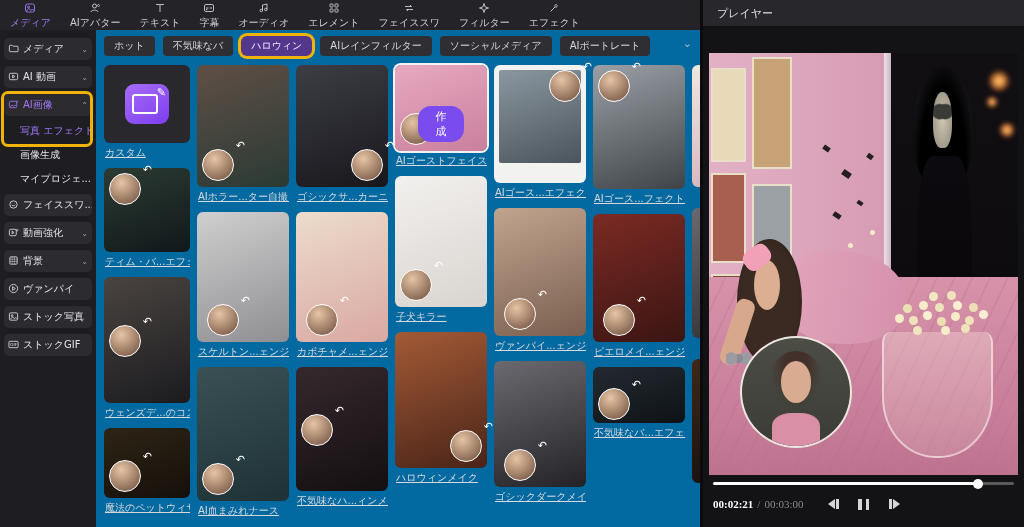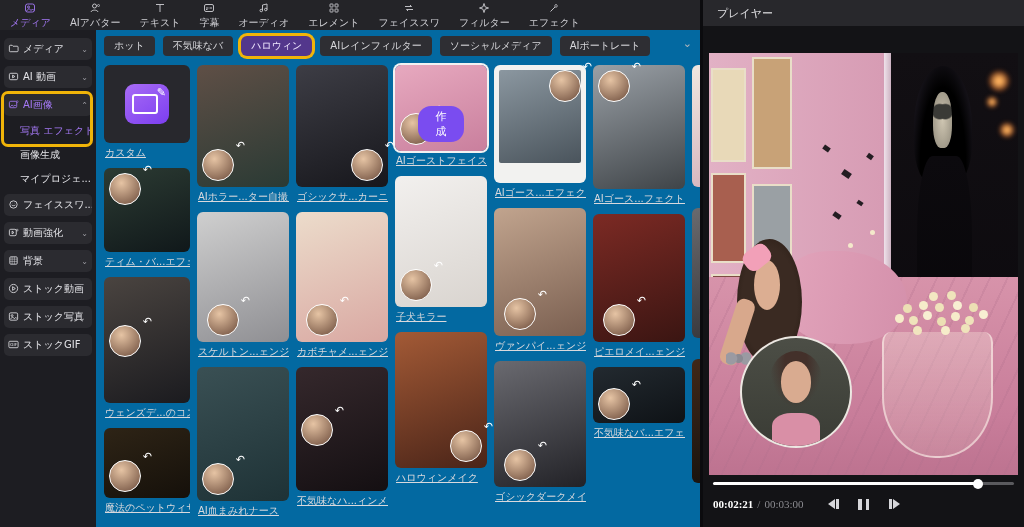--- a/index.html
+++ b/index.html
@@ -339,21 +339,21 @@
         <span><svg>
             <use href="#i-background-icon"></use>
           </svg></span>
         <span>背景</span>
         <span class="chev">⌄</span>
       </div>
       <div class="side-item">
         <span><svg>
             <use href="#i-stock-video-icon"></use>
           </svg></span>
-        <span>ストック動画</span>
+        <span>ヴァンパイ</span>
       </div>
       <div class="side-item">
         <span><svg>
             <use href="#i-stock-photo-icon"></use>
           </svg></span>
         <span>ストック写真</span>
       </div>
       <div class="side-item">
         <span><svg>
             <use href="#i-stock-gif-icon"></use>

